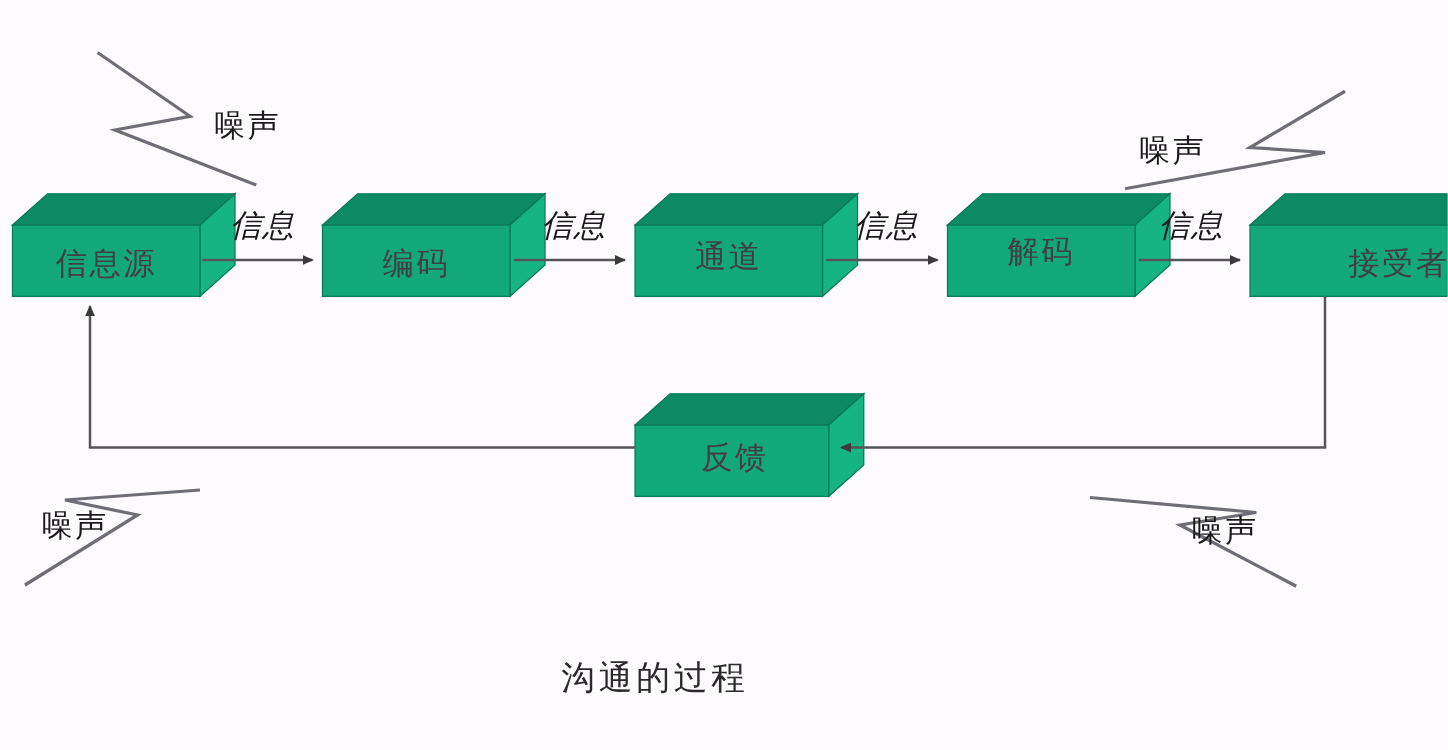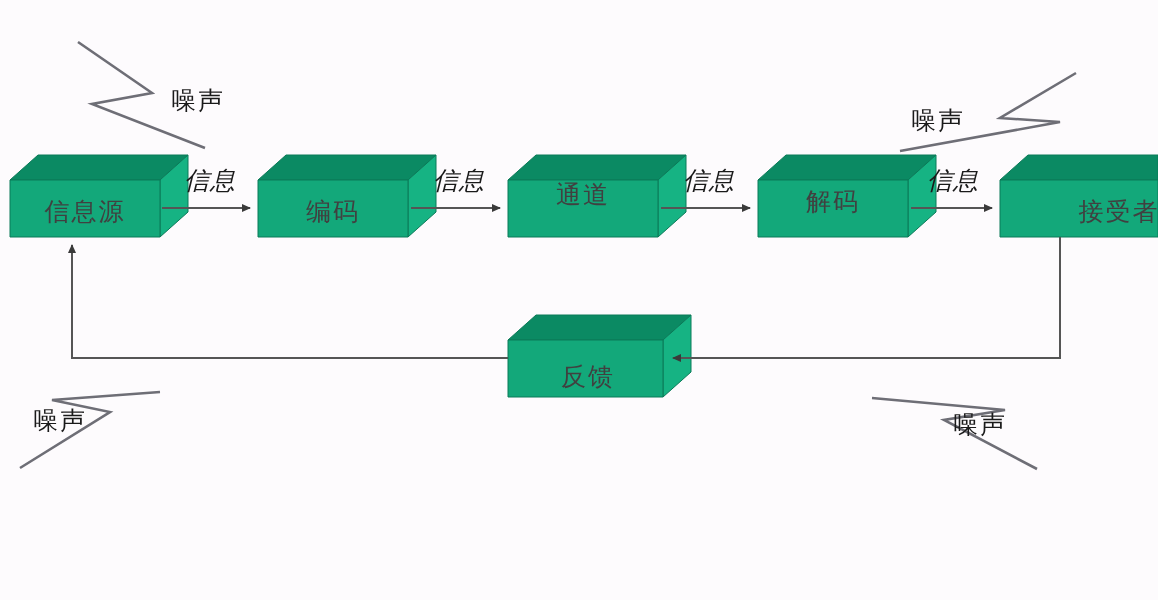--- a/index.html
+++ b/index.html
@@ -121,29 +121,30 @@
     <g stroke="#6e6e76" stroke-width="2.6" fill="none" stroke-linejoin="miter" stroke-linecap="butt">
       <polyline points="78,42 152,93 92,104 205,148"></polyline>
       <polyline points="1076,73 1000,118 1060,122 900,151"></polyline>
       <polyline points="20,468 110,412 52,400 160,392"></polyline>
       <polyline points="1037,469 944,420 1005,410 872,398"></polyline>
     </g>
   </svg>
 
   <div class="lbl box-label" style="left:85px;  top:211px;">信息源</div>
   <div class="lbl box-label" style="left:333px; top:211px;">编码</div>
-  <div class="lbl box-label" style="left:583px; top:194px;text-align:center;">通道</div>
+  <div class="lbl box-label" style="left:583px; top:205px;text-align:center;">通道</div>
   <div class="lbl box-label" style="left:833px; top:201px;">解码</div>
   <div class="lbl box-label" style="left:1119px;top:211px;">接受者</div>
-  <div class="lbl box-label" style="left:588px; top:376px;">反馈</div>
+  <div class="lbl box-label" style="left:588px; top:366px;">反馈</div>
 
   <div class="lbl edge-label" style="left:210px; top:180px;">信息</div>
   <div class="lbl edge-label" style="left:459px; top:180px;">信息</div>
   <div class="lbl edge-label" style="left:709px; top:180px;">信息</div>
   <div class="lbl edge-label" style="left:953px; top:180px;">信息</div>
 
   <div class="lbl noise-label" style="left:198px; top:100px;">噪声</div>
   <div class="lbl noise-label" style="left:938px; top:120px;">噪声</div>
   <div class="lbl noise-label" style="left:60px;  top:420px;">噪声</div>
   <div class="lbl noise-label" style="left:980px; top:424px;">噪声</div>
 
+  <div class="lbl caption" style="left:524px; top:542px;">沟通的过程</div>
 
 </div>
 
 </body></html>

